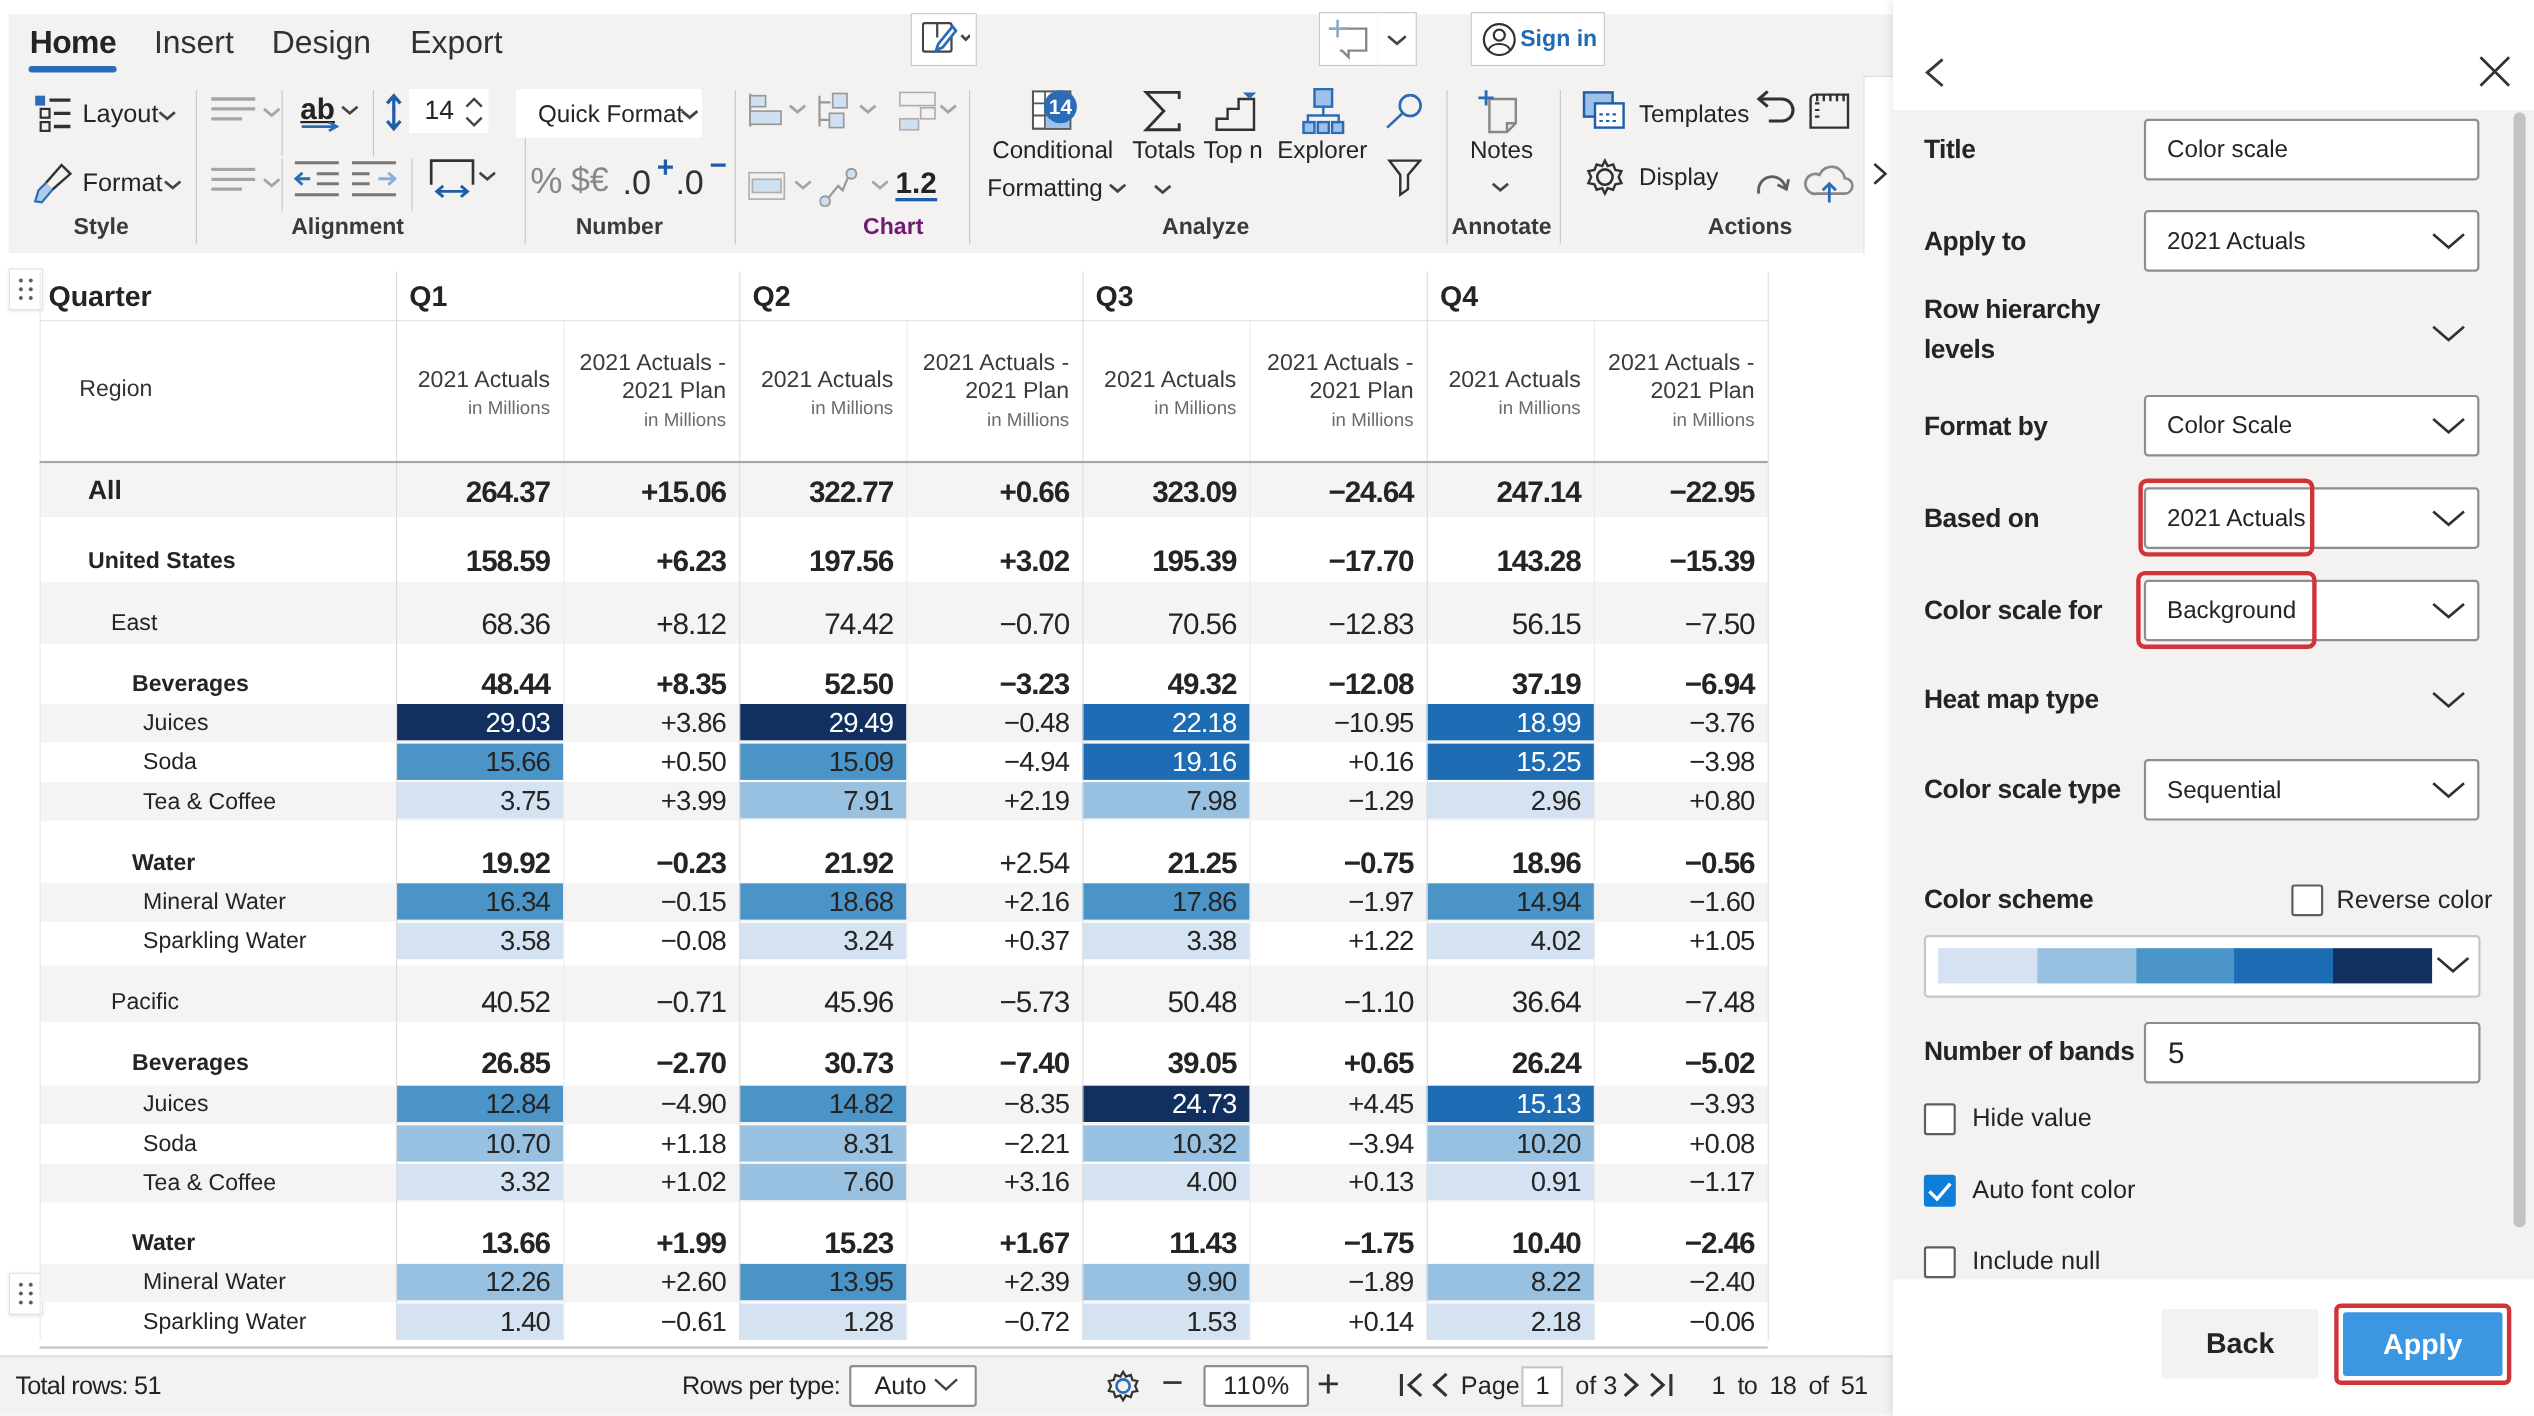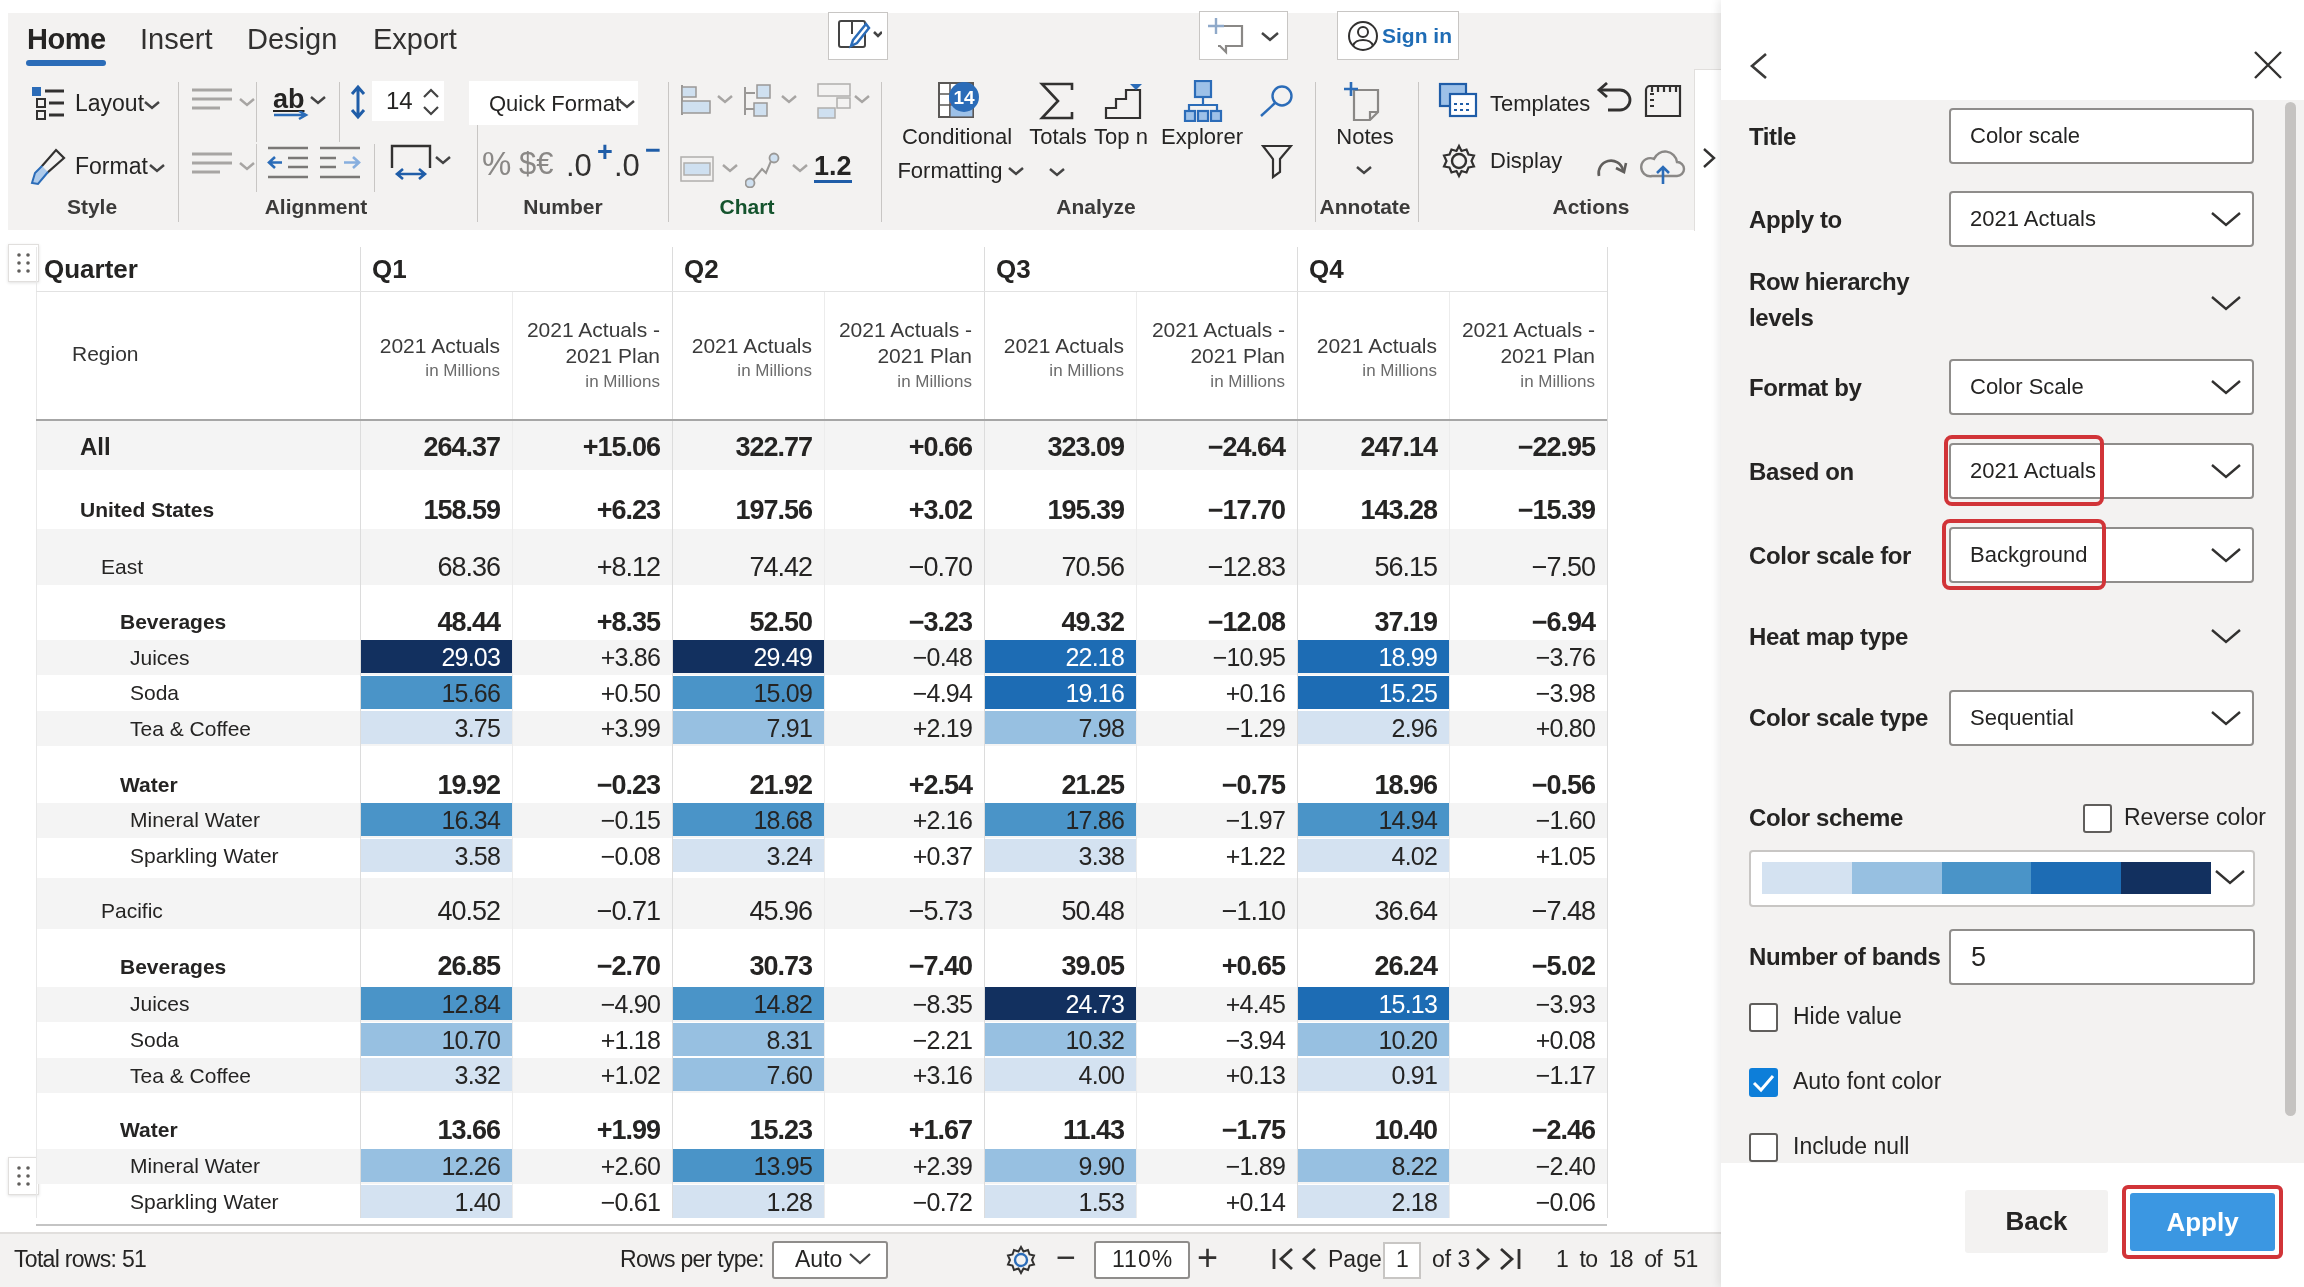--- a/index.html
+++ b/index.html
@@ -167,21 +167,21 @@
 <svg class="abs" style="left:745px;top:152px" width="40" height="36" viewBox="0 0 40 36">
       <circle cx="5" cy="31" r="4.5" fill="#cfe0f0" stroke="#9a9896" stroke-width="1.8"></circle>
       <circle cx="29" cy="6" r="4.5" fill="#cfe0f0" stroke="#9a9896" stroke-width="1.8"></circle>
       <path d="M8 28 L17 17 L21 21 L26 9" fill="none" stroke="#9a9896" stroke-width="2"></path>
     </svg>
 <svg class="abs" style="left:791px;top:162px" width="18" height="14">
       <path d="M2 3 L9 8.95 L16 3" fill="none" stroke="#a7a5a3" stroke-width="2.5"></path>
     </svg>
 <div class="abs" style="left:814px;top:150.5px;font-size:27px;line-height:31px;color:#252423;font-weight:700;white-space:nowrap;">1.2</div>
 <div class="abs" style="left:814px;top:180px;width:38px;height:3px;background:#1f5da8;"></div>
-<div class="abs" style="left:747px;top:195.0px;font-size:21px;line-height:24px;color:#14532d;font-weight:700;white-space:nowrap;transform:translateX(-50%);">Chart</div>
+<div class="abs" style="left:812px;top:195.0px;font-size:21px;line-height:24px;color:#701a75;font-weight:700;white-space:nowrap;transform:translateX(-50%);">Chart</div>
 <div class="abs" style="left:881px;top:82px;width:1px;height:140px;background:#c8c6c4;"></div>
 <svg class="abs" style="left:938px;top:82px" width="38" height="38" viewBox="0 0 38 38">
       <rect x="1" y="1" width="34" height="34" fill="#fff" stroke="#5a5856" stroke-width="2"></rect>
       <path d="M12 1 V35 M23 1 V35 M1 12 H35 M1 23 H35" stroke="#5a5856" stroke-width="1.6"></path>
       <path d="M12 12 L23 23 L12 23 Z" fill="#e8492f"></path>
       <rect x="12" y="23" width="23" height="12" fill="#9dc1e8" stroke="#5a5856" stroke-width="1.2"></rect>
     </svg>
 <svg class="abs" style="left:948px;top:81px" width="32" height="32" viewBox="0 0 32 32">
       <circle cx="16" cy="16" r="15" fill="#2b6cb8"></circle>
       <text x="16" y="23" text-anchor="middle" font-size="19" font-weight="bold" fill="#fff" font-family="Liberation Sans">14</text>
@@ -386,21 +386,21 @@
 <div class="abs num" style="right:1492px;top:714.0px;font-size:25px;line-height:29px;color:#252423;font-weight:400;white-space:nowrap;letter-spacing:-0.8px;">7.91</div>
 <div class="abs num" style="right:1332px;top:714.0px;font-size:25px;line-height:29px;color:#252423;font-weight:400;white-space:nowrap;letter-spacing:-0.8px;">+2.19</div>
 <div class="abs num" style="right:1180px;top:714.0px;font-size:25px;line-height:29px;color:#252423;font-weight:400;white-space:nowrap;letter-spacing:-0.8px;">7.98</div>
 <div class="abs num" style="right:1019px;top:714.0px;font-size:25px;line-height:29px;color:#252423;font-weight:400;white-space:nowrap;letter-spacing:-0.8px;">−1.29</div>
 <div class="abs num" style="right:867px;top:714.0px;font-size:25px;line-height:29px;color:#252423;font-weight:400;white-space:nowrap;letter-spacing:-0.8px;">2.96</div>
 <div class="abs num" style="right:709px;top:714.0px;font-size:25px;line-height:29px;color:#252423;font-weight:400;white-space:nowrap;letter-spacing:-0.8px;">+0.80</div>
 <div class="abs" style="left:120px;top:773.0px;font-size:21px;line-height:24px;color:#252423;font-weight:700;white-space:nowrap;">Water</div>
 <div class="abs num" style="right:1804px;top:769.5px;font-size:27px;line-height:31px;color:#252423;font-weight:700;white-space:nowrap;letter-spacing:-1.0px;">19.92</div>
 <div class="abs num" style="right:1644px;top:769.5px;font-size:27px;line-height:31px;color:#252423;font-weight:700;white-space:nowrap;letter-spacing:-1.0px;">−0.23</div>
 <div class="abs num" style="right:1492px;top:769.5px;font-size:27px;line-height:31px;color:#252423;font-weight:700;white-space:nowrap;letter-spacing:-1.0px;">21.92</div>
-<div class="abs num" style="right:1332px;top:769.5px;font-size:27px;line-height:31px;color:#252423;font-weight:700;white-space:nowrap;letter-spacing:-1.0px;">+2.54</div>
+<div class="abs num" style="right:1332px;top:769.5px;font-size:27px;line-height:31px;color:#252423;font-weight:400;white-space:nowrap;letter-spacing:-1.0px;">+2.54</div>
 <div class="abs num" style="right:1180px;top:769.5px;font-size:27px;line-height:31px;color:#252423;font-weight:700;white-space:nowrap;letter-spacing:-1.0px;">21.25</div>
 <div class="abs num" style="right:1019px;top:769.5px;font-size:27px;line-height:31px;color:#252423;font-weight:700;white-space:nowrap;letter-spacing:-1.0px;">−0.75</div>
 <div class="abs num" style="right:867px;top:769.5px;font-size:27px;line-height:31px;color:#252423;font-weight:700;white-space:nowrap;letter-spacing:-1.0px;">18.96</div>
 <div class="abs num" style="right:709px;top:769.5px;font-size:27px;line-height:31px;color:#252423;font-weight:700;white-space:nowrap;letter-spacing:-1.0px;">−0.56</div>
 <div class="abs" style="left:36px;top:802.5px;width:1571px;height:35.5px;background:#f4f4f4;"></div>
 <div class="abs" style="left:360px;top:803.0px;width:152px;height:33.3px;background:#4a94c8;"></div>
 <div class="abs" style="left:672px;top:803.0px;width:152px;height:33.3px;background:#4a94c8;"></div>
 <div class="abs" style="left:984px;top:803.0px;width:152px;height:33.3px;background:#4a94c8;"></div>
 <div class="abs" style="left:1297px;top:803.0px;width:152px;height:33.3px;background:#4a94c8;"></div>
 <div class="abs" style="left:130px;top:808.0px;font-size:21px;line-height:24px;color:#252423;font-weight:400;white-space:nowrap;">Mineral Water</div>

